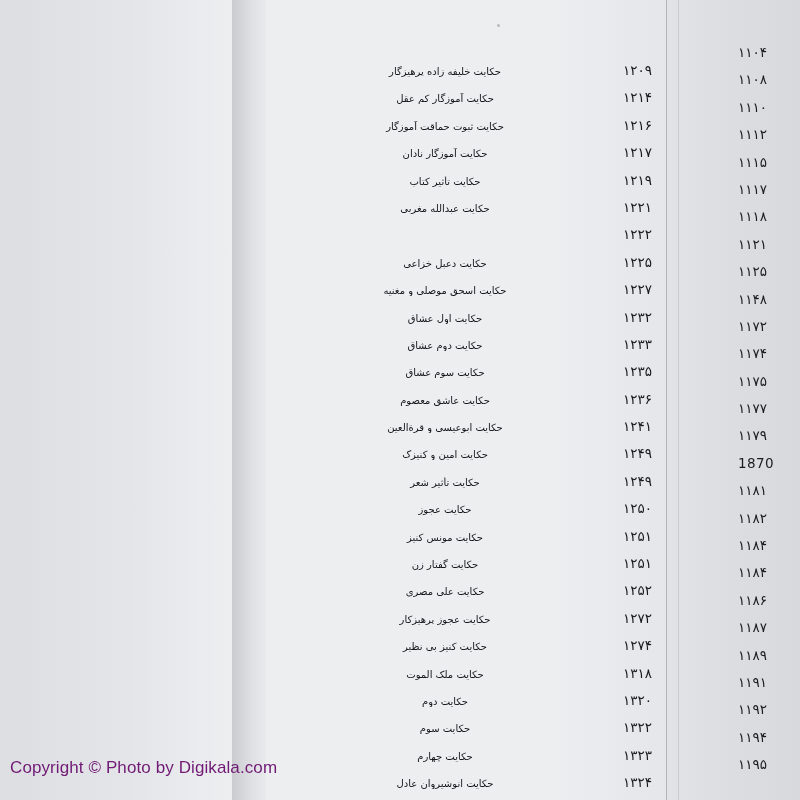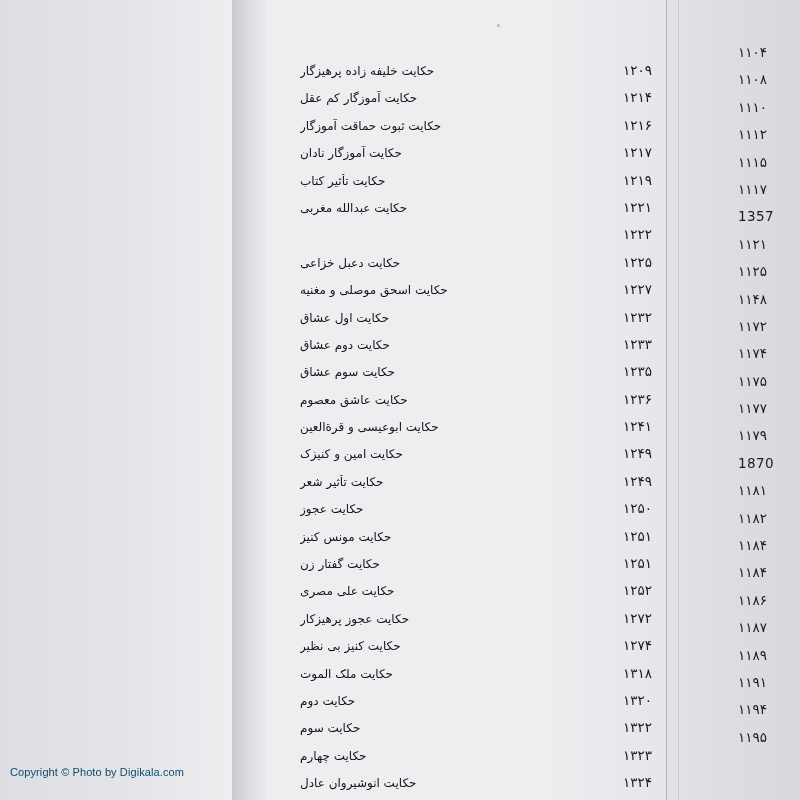--- a/index.html
+++ b/index.html
@@ -78,23 +78,23 @@
   .toc-page {
     width: 54px;
     text-align: right;
     font-size: 13.5px;
     letter-spacing: 0.4px;
     flex: 0 0 54px;
     color: #17191d;
   }
   .toc-title {
     flex: 1 1 auto;
-    text-align: left;
+    text-align: center;
     padding-right: 8px;
-    font-size: 12px;
+    font-size: 10px;
     color: #14161a;
     white-space: nowrap;
     overflow: hidden;
   }
 
   
   .toc-cut {
     position: absolute;
     top: 44px;
     left: 690px;
@@ -108,22 +108,22 @@
     font-size: 13.5px;
     letter-spacing: 0.4px;
     color: #1a1c20;
     padding-left: 48px;
   }
 
   .copyright {
     position: absolute;
     left: 10px;
     bottom: 22px;
-    font-size: 11px;
-    color: #0c4a6e;
+    font-size: 17px;
+    color: #701a75;
     font-family: "Liberation Sans", sans-serif;
     letter-spacing: 0.1px;
   }
 
   .speck {
     position: absolute;
     width: 3px; height: 3px;
     border-radius: 50%;
     background: rgba(120,122,126,0.45);
   }
@@ -252,38 +252,39 @@
       </div>
     </div>
 
   <div class="toc-cut" id="toc-cut">
       <div class="cut-row">۱۱۰۴</div>
       <div class="cut-row">۱۱۰۸</div>
       <div class="cut-row">۱۱۱۰</div>
       <div class="cut-row">۱۱۱۲</div>
       <div class="cut-row">۱۱۱۵</div>
       <div class="cut-row">۱۱۱۷</div>
-      <div class="cut-row">1357</div>
+      <div class="cut-row">۱۱۱۸</div>
       <div class="cut-row">۱۱۲۱</div>
       <div class="cut-row">۱۱۲۵</div>
       <div class="cut-row">۱۱۴۸</div>
       <div class="cut-row">۱۱۷۲</div>
       <div class="cut-row">۱۱۷۴</div>
       <div class="cut-row">۱۱۷۵</div>
       <div class="cut-row">۱۱۷۷</div>
       <div class="cut-row">۱۱۷۹</div>
       <div class="cut-row">1870</div>
       <div class="cut-row">۱۱۸۱</div>
       <div class="cut-row">۱۱۸۲</div>
       <div class="cut-row">۱۱۸۴</div>
       <div class="cut-row">۱۱۸۴</div>
       <div class="cut-row">۱۱۸۶</div>
       <div class="cut-row">۱۱۸۷</div>
       <div class="cut-row">۱۱۸۹</div>
       <div class="cut-row">۱۱۹۱</div>
+      <div class="cut-row">۱۱۹۲</div>
       <div class="cut-row">۱۱۹۴</div>
       <div class="cut-row">۱۱۹۵</div>
     </div>
 
   <div class="copyright">
     <span>Copyright © Photo by Digikala.com</span>
   </div>
 
 </div>
 

